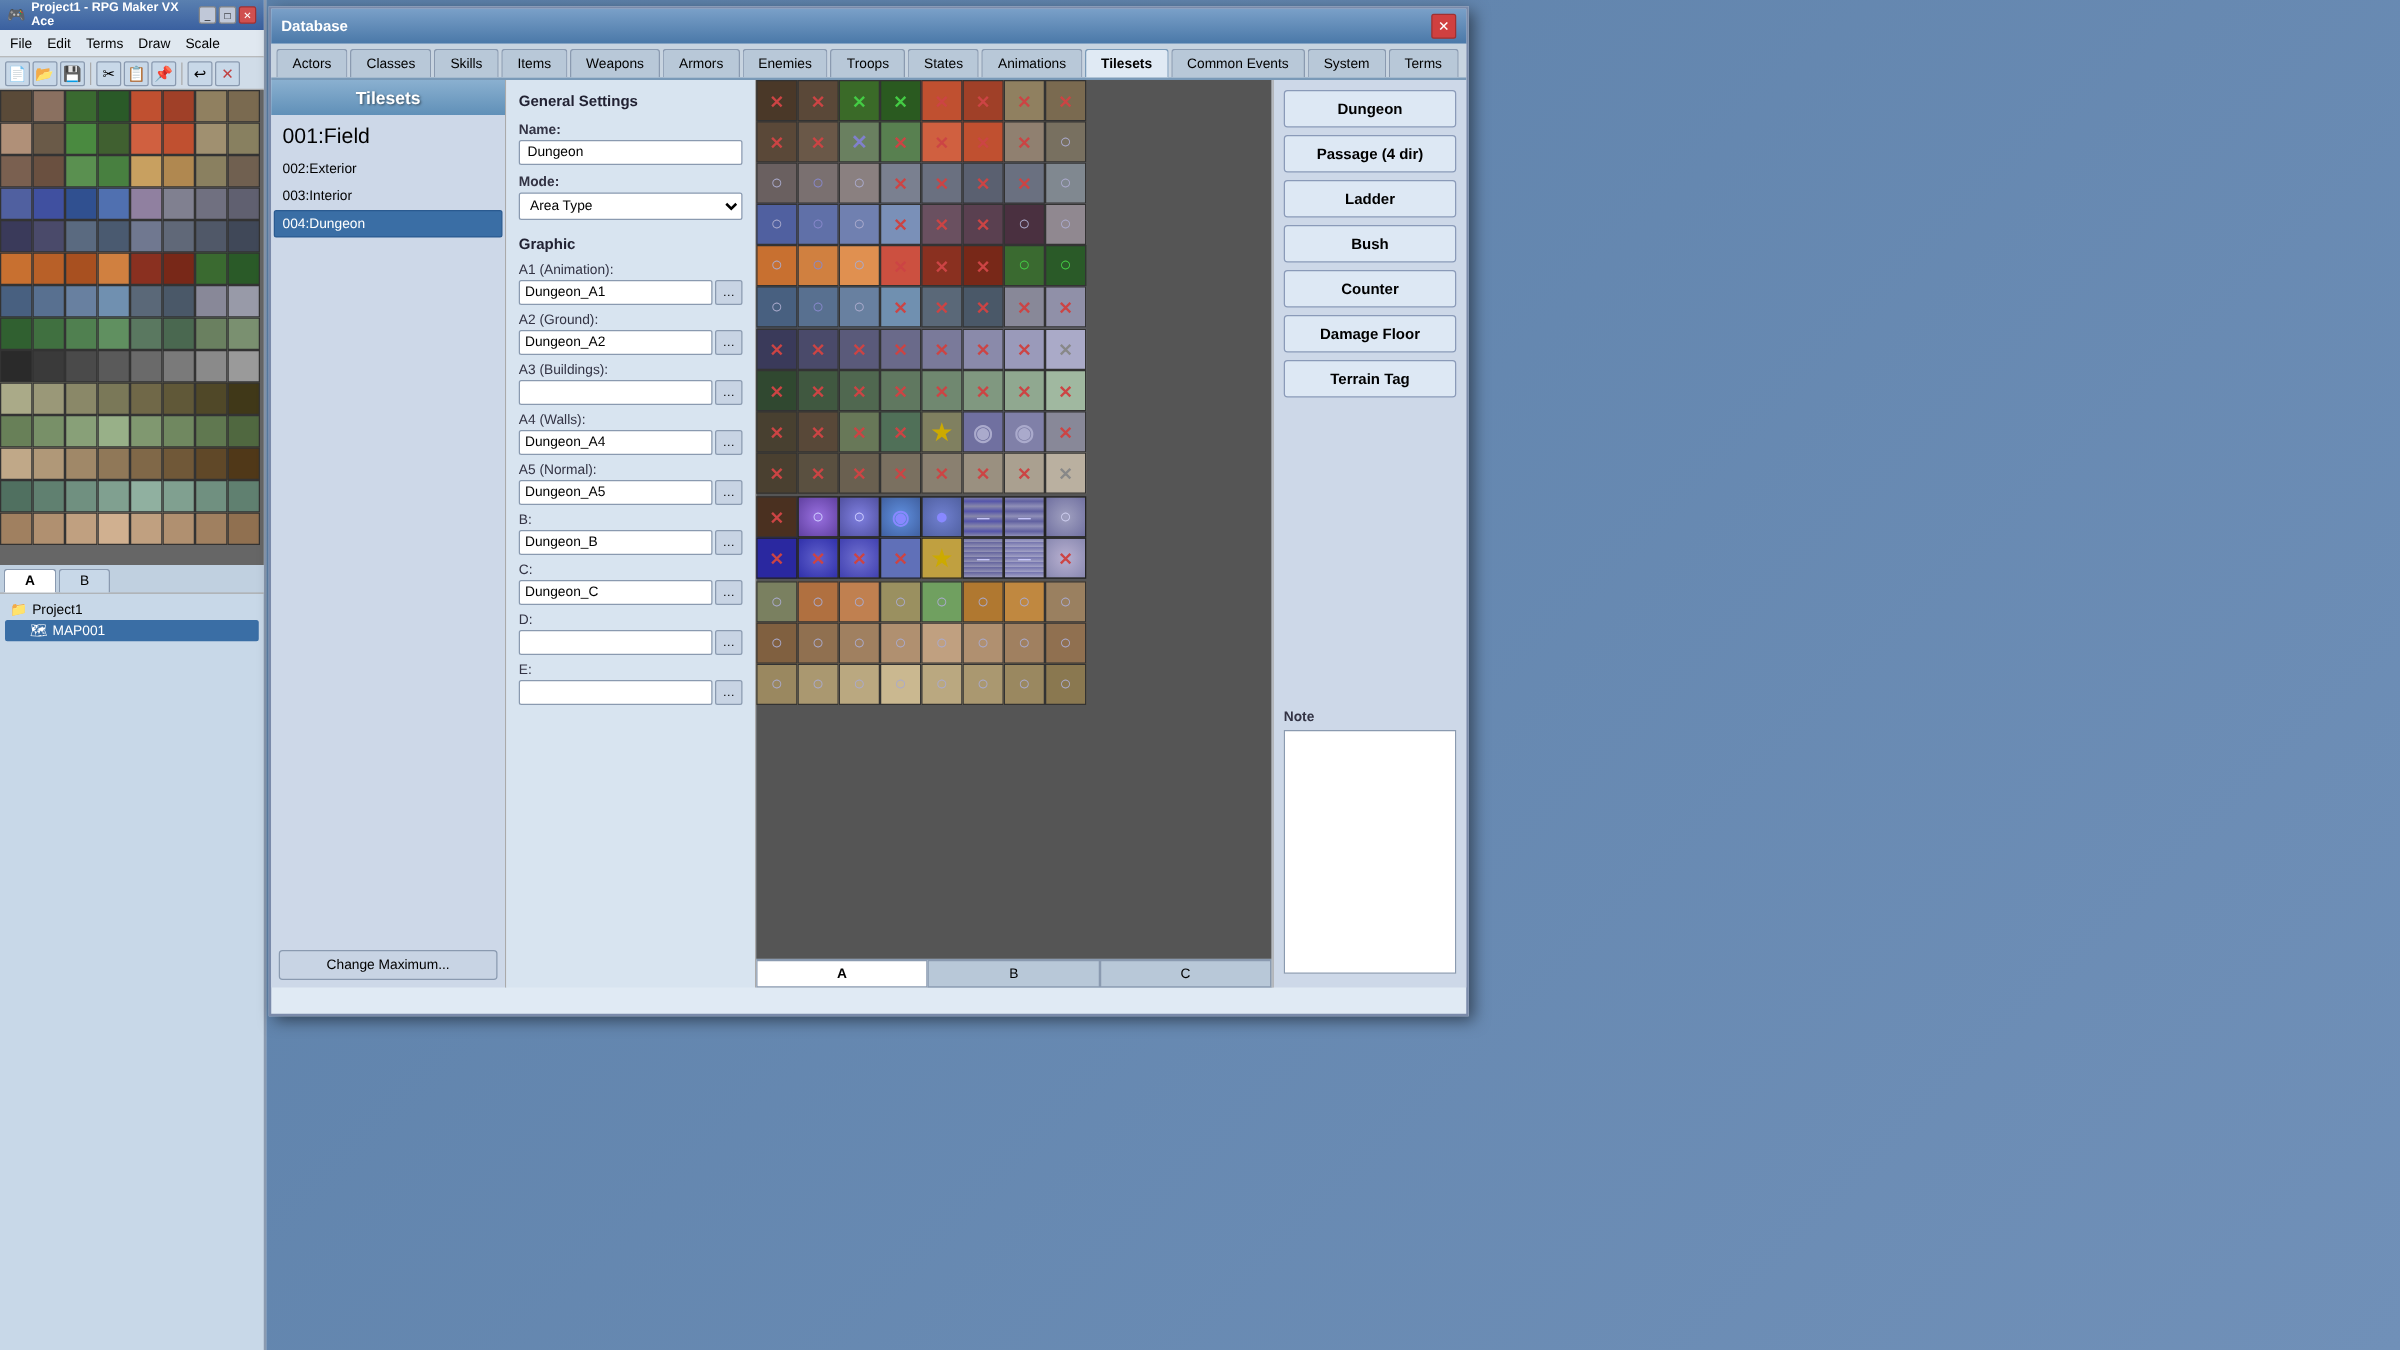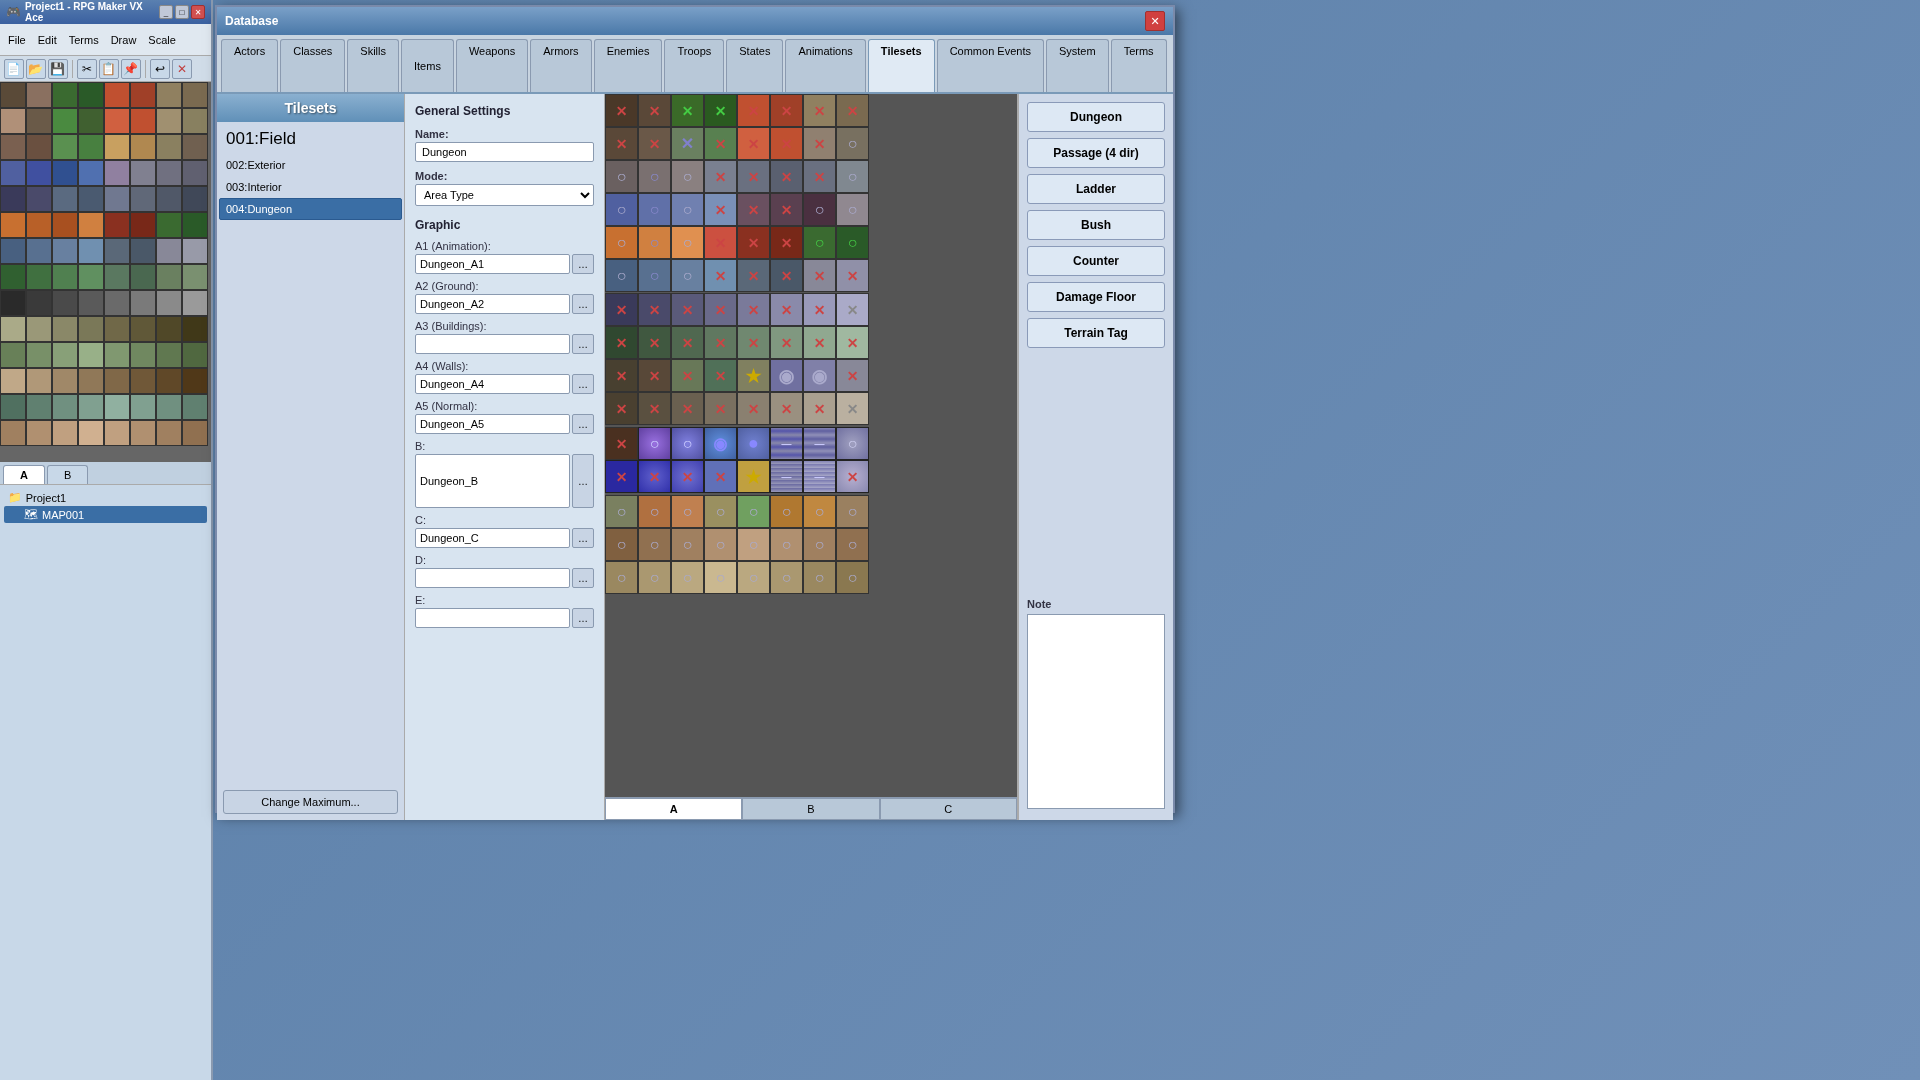--- a/index.html
+++ b/index.html
@@ -25,21 +25,21 @@
         <span style="font-size:12px;">🎮</span>
         <span style="color:white;font-size:10px;font-weight:bold;">Project1 - RPG Maker VX Ace</span>
       </div>
       <div style="display:flex;gap:2px;">
         <div style="width:14px;height:14px;background:#c0c8d8;border:1px solid #888;border-radius:2px;display:flex;align-items:center;justify-content:center;font-size:8px;cursor:pointer;">_</div>
         <div style="width:14px;height:14px;background:#c0c8d8;border:1px solid #888;border-radius:2px;display:flex;align-items:center;justify-content:center;font-size:8px;cursor:pointer;">□</div>
         <div style="width:14px;height:14px;background:#d05050;border:1px solid #a03030;border-radius:2px;display:flex;align-items:center;justify-content:center;font-size:8px;cursor:pointer;color:white;">✕</div>
       </div>
     </div>
 
-    <div style="height:32px;background:#e0e8f0;border-bottom:1px solid #aaa;display:flex;align-items:center;padding:0 2px;">
+    <div style="height:22px;background:#e0e8f0;border-bottom:1px solid #aaa;display:flex;align-items:center;padding:0 2px;">
       <span style="padding:2px 6px;font-size:11px;cursor:pointer;">File</span>
       <span style="padding:2px 6px;font-size:11px;cursor:pointer;">Edit</span>
       <span style="padding:2px 6px;font-size:11px;cursor:pointer;">Terms</span>
       <span style="padding:2px 6px;font-size:11px;cursor:pointer;">Draw</span>
       <span style="padding:2px 6px;font-size:11px;cursor:pointer;">Scale</span>
     </div>
 
     <div style="height:26px;background:#d0dce8;border-bottom:1px solid #aaa;display:flex;align-items:center;padding:0 4px;gap:2px;">
       <div style="width:20px;height:20px;background:#c8d8e8;border:1px solid #8a9ab0;border-radius:2px;display:flex;align-items:center;justify-content:center;font-size:12px;cursor:pointer;">📄</div>
       <div style="width:20px;height:20px;background:#c8d8e8;border:1px solid #8a9ab0;border-radius:2px;display:flex;align-items:center;justify-content:center;font-size:12px;cursor:pointer;">📂</div>
@@ -208,21 +208,21 @@
       <span style="color:white;font-size:12px;font-weight:bold;">Database</span>
       <div style="display:flex;gap:3px;">
         <div style="width:20px;height:20px;background:#d04040;border:1px solid #a03030;border-radius:2px;display:flex;align-items:center;justify-content:center;font-size:11px;color:white;cursor:pointer;">✕</div>
       </div>
     </div>
 
     <div style="display:flex;padding:4px 4px 0;background:#c8d4e0;border-bottom:2px solid #7a9ab8;flex-wrap:nowrap;overflow:hidden;">
       <div style="padding:5px 12px;background:#b8c8d8;border:1px solid #8a9ab0;border-bottom:none;cursor:pointer;font-size:11px;border-radius:3px 3px 0 0;margin-right:2px;white-space:nowrap;">Actors</div>
       <div style="padding:5px 12px;background:#b8c8d8;border:1px solid #8a9ab0;border-bottom:none;cursor:pointer;font-size:11px;border-radius:3px 3px 0 0;margin-right:2px;white-space:nowrap;">Classes</div>
       <div style="padding:5px 12px;background:#b8c8d8;border:1px solid #8a9ab0;border-bottom:none;cursor:pointer;font-size:11px;border-radius:3px 3px 0 0;margin-right:2px;white-space:nowrap;">Skills</div>
-      <div style="padding:20px 12px;background:#b8c8d8;border:1px solid #8a9ab0;border-bottom:none;cursor:pointer;font-size:11px;border-radius:3px 3px 0 0;margin-right:2px;white-space:nowrap;">Items</div>
+      <div style="padding:5px 12px;background:#b8c8d8;border:1px solid #8a9ab0;border-bottom:none;cursor:pointer;font-size:11px;border-radius:3px 3px 0 0;margin-right:2px;white-space:nowrap;">Items</div>
       <div style="padding:5px 12px;background:#b8c8d8;border:1px solid #8a9ab0;border-bottom:none;cursor:pointer;font-size:11px;border-radius:3px 3px 0 0;margin-right:2px;white-space:nowrap;">Weapons</div>
       <div style="padding:5px 12px;background:#b8c8d8;border:1px solid #8a9ab0;border-bottom:none;cursor:pointer;font-size:11px;border-radius:3px 3px 0 0;margin-right:2px;white-space:nowrap;">Armors</div>
       <div style="padding:5px 12px;background:#b8c8d8;border:1px solid #8a9ab0;border-bottom:none;cursor:pointer;font-size:11px;border-radius:3px 3px 0 0;margin-right:2px;white-space:nowrap;">Enemies</div>
       <div style="padding:5px 12px;background:#b8c8d8;border:1px solid #8a9ab0;border-bottom:none;cursor:pointer;font-size:11px;border-radius:3px 3px 0 0;margin-right:2px;white-space:nowrap;">Troops</div>
       <div style="padding:5px 12px;background:#b8c8d8;border:1px solid #8a9ab0;border-bottom:none;cursor:pointer;font-size:11px;border-radius:3px 3px 0 0;margin-right:2px;white-space:nowrap;">States</div>
       <div style="padding:5px 12px;background:#b8c8d8;border:1px solid #8a9ab0;border-bottom:none;cursor:pointer;font-size:11px;border-radius:3px 3px 0 0;margin-right:2px;white-space:nowrap;">Animations</div>
       <div style="padding:5px 12px;background:#e0eaf4;border:1px solid #7a9ab8;border-bottom:none;cursor:pointer;font-size:11px;font-weight:bold;border-radius:3px 3px 0 0;margin-right:2px;white-space:nowrap;position:relative;z-index:1;">Tilesets</div>
       <div style="padding:5px 12px;background:#b8c8d8;border:1px solid #8a9ab0;border-bottom:none;cursor:pointer;font-size:11px;border-radius:3px 3px 0 0;margin-right:2px;white-space:nowrap;">Common Events</div>
       <div style="padding:5px 12px;background:#b8c8d8;border:1px solid #8a9ab0;border-bottom:none;cursor:pointer;font-size:11px;border-radius:3px 3px 0 0;margin-right:2px;white-space:nowrap;">System</div>
       <div style="padding:5px 12px;background:#b8c8d8;border:1px solid #8a9ab0;border-bottom:none;cursor:pointer;font-size:11px;border-radius:3px 3px 0 0;margin-right:2px;white-space:nowrap;">Terms</div>
@@ -285,21 +285,21 @@
         </div>
 
         <div style="font-size:11px;color:#334;margin-bottom:2px;">A5 (Normal):</div>
         <div style="display:flex;margin-bottom:6px;">
           <input type="text" style="flex: 1 1 0%; padding: 3px 4px; border: 1px solid rgb(138, 154, 176); border-radius: 2px; background: white; font-size: 11px;" value="Dungeon_A5">
           <button style="width:22px;padding:0;border:1px solid #8a9ab0;background:#c8d4e4;border-radius:2px;cursor:pointer;font-size:10px;margin-left:2px;">…</button>
         </div>
 
         <div style="font-size:11px;color:#334;margin-bottom:2px;">B:</div>
         <div style="display:flex;margin-bottom:6px;">
-          <input type="text" style="flex: 1 1 0%; padding: 20px 4px; border: 1px solid rgb(138, 154, 176); border-radius: 2px; background: white; font-size: 11px;" value="Dungeon_B">
+          <input type="text" style="flex: 1 1 0%; padding: 3px 4px; border: 1px solid rgb(138, 154, 176); border-radius: 2px; background: white; font-size: 11px;" value="Dungeon_B">
           <button style="width:22px;padding:0;border:1px solid #8a9ab0;background:#c8d4e4;border-radius:2px;cursor:pointer;font-size:10px;margin-left:2px;">…</button>
         </div>
 
         <div style="font-size:11px;color:#334;margin-bottom:2px;">C:</div>
         <div style="display:flex;margin-bottom:6px;">
           <input type="text" style="flex: 1 1 0%; padding: 3px 4px; border: 1px solid rgb(138, 154, 176); border-radius: 2px; background: white; font-size: 11px;" value="Dungeon_C">
           <button style="width:22px;padding:0;border:1px solid #8a9ab0;background:#c8d4e4;border-radius:2px;cursor:pointer;font-size:10px;margin-left:2px;">…</button>
         </div>
 
         <div style="font-size:11px;color:#334;margin-bottom:2px;">D:</div>

